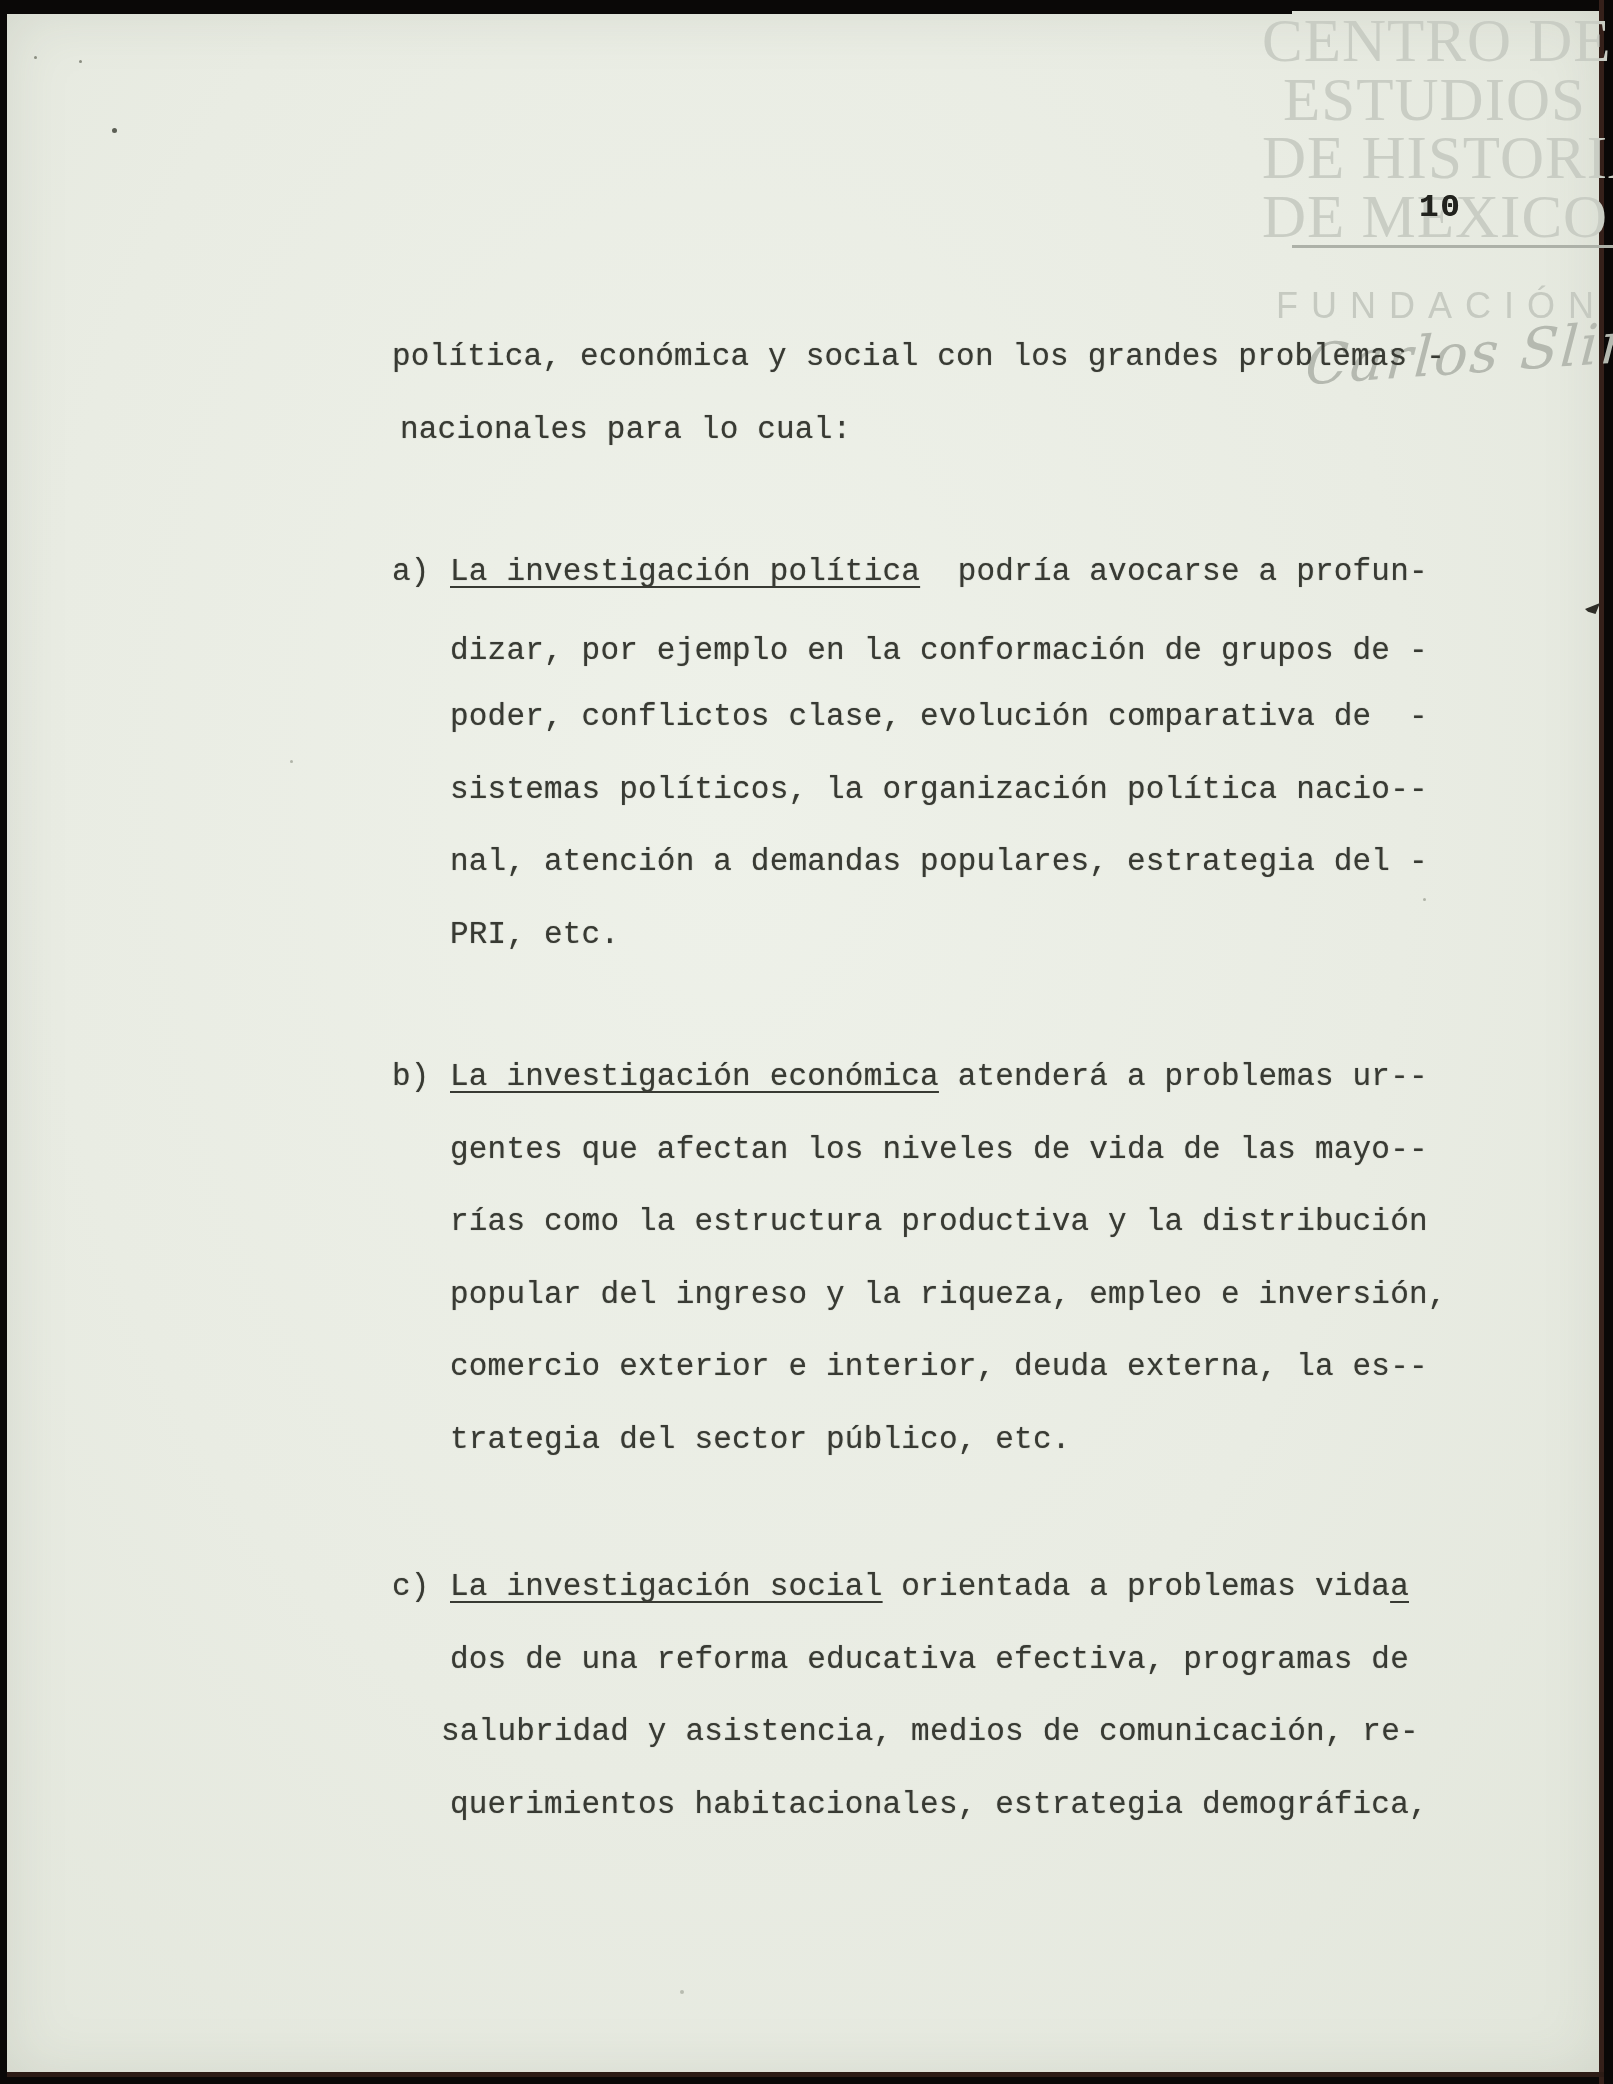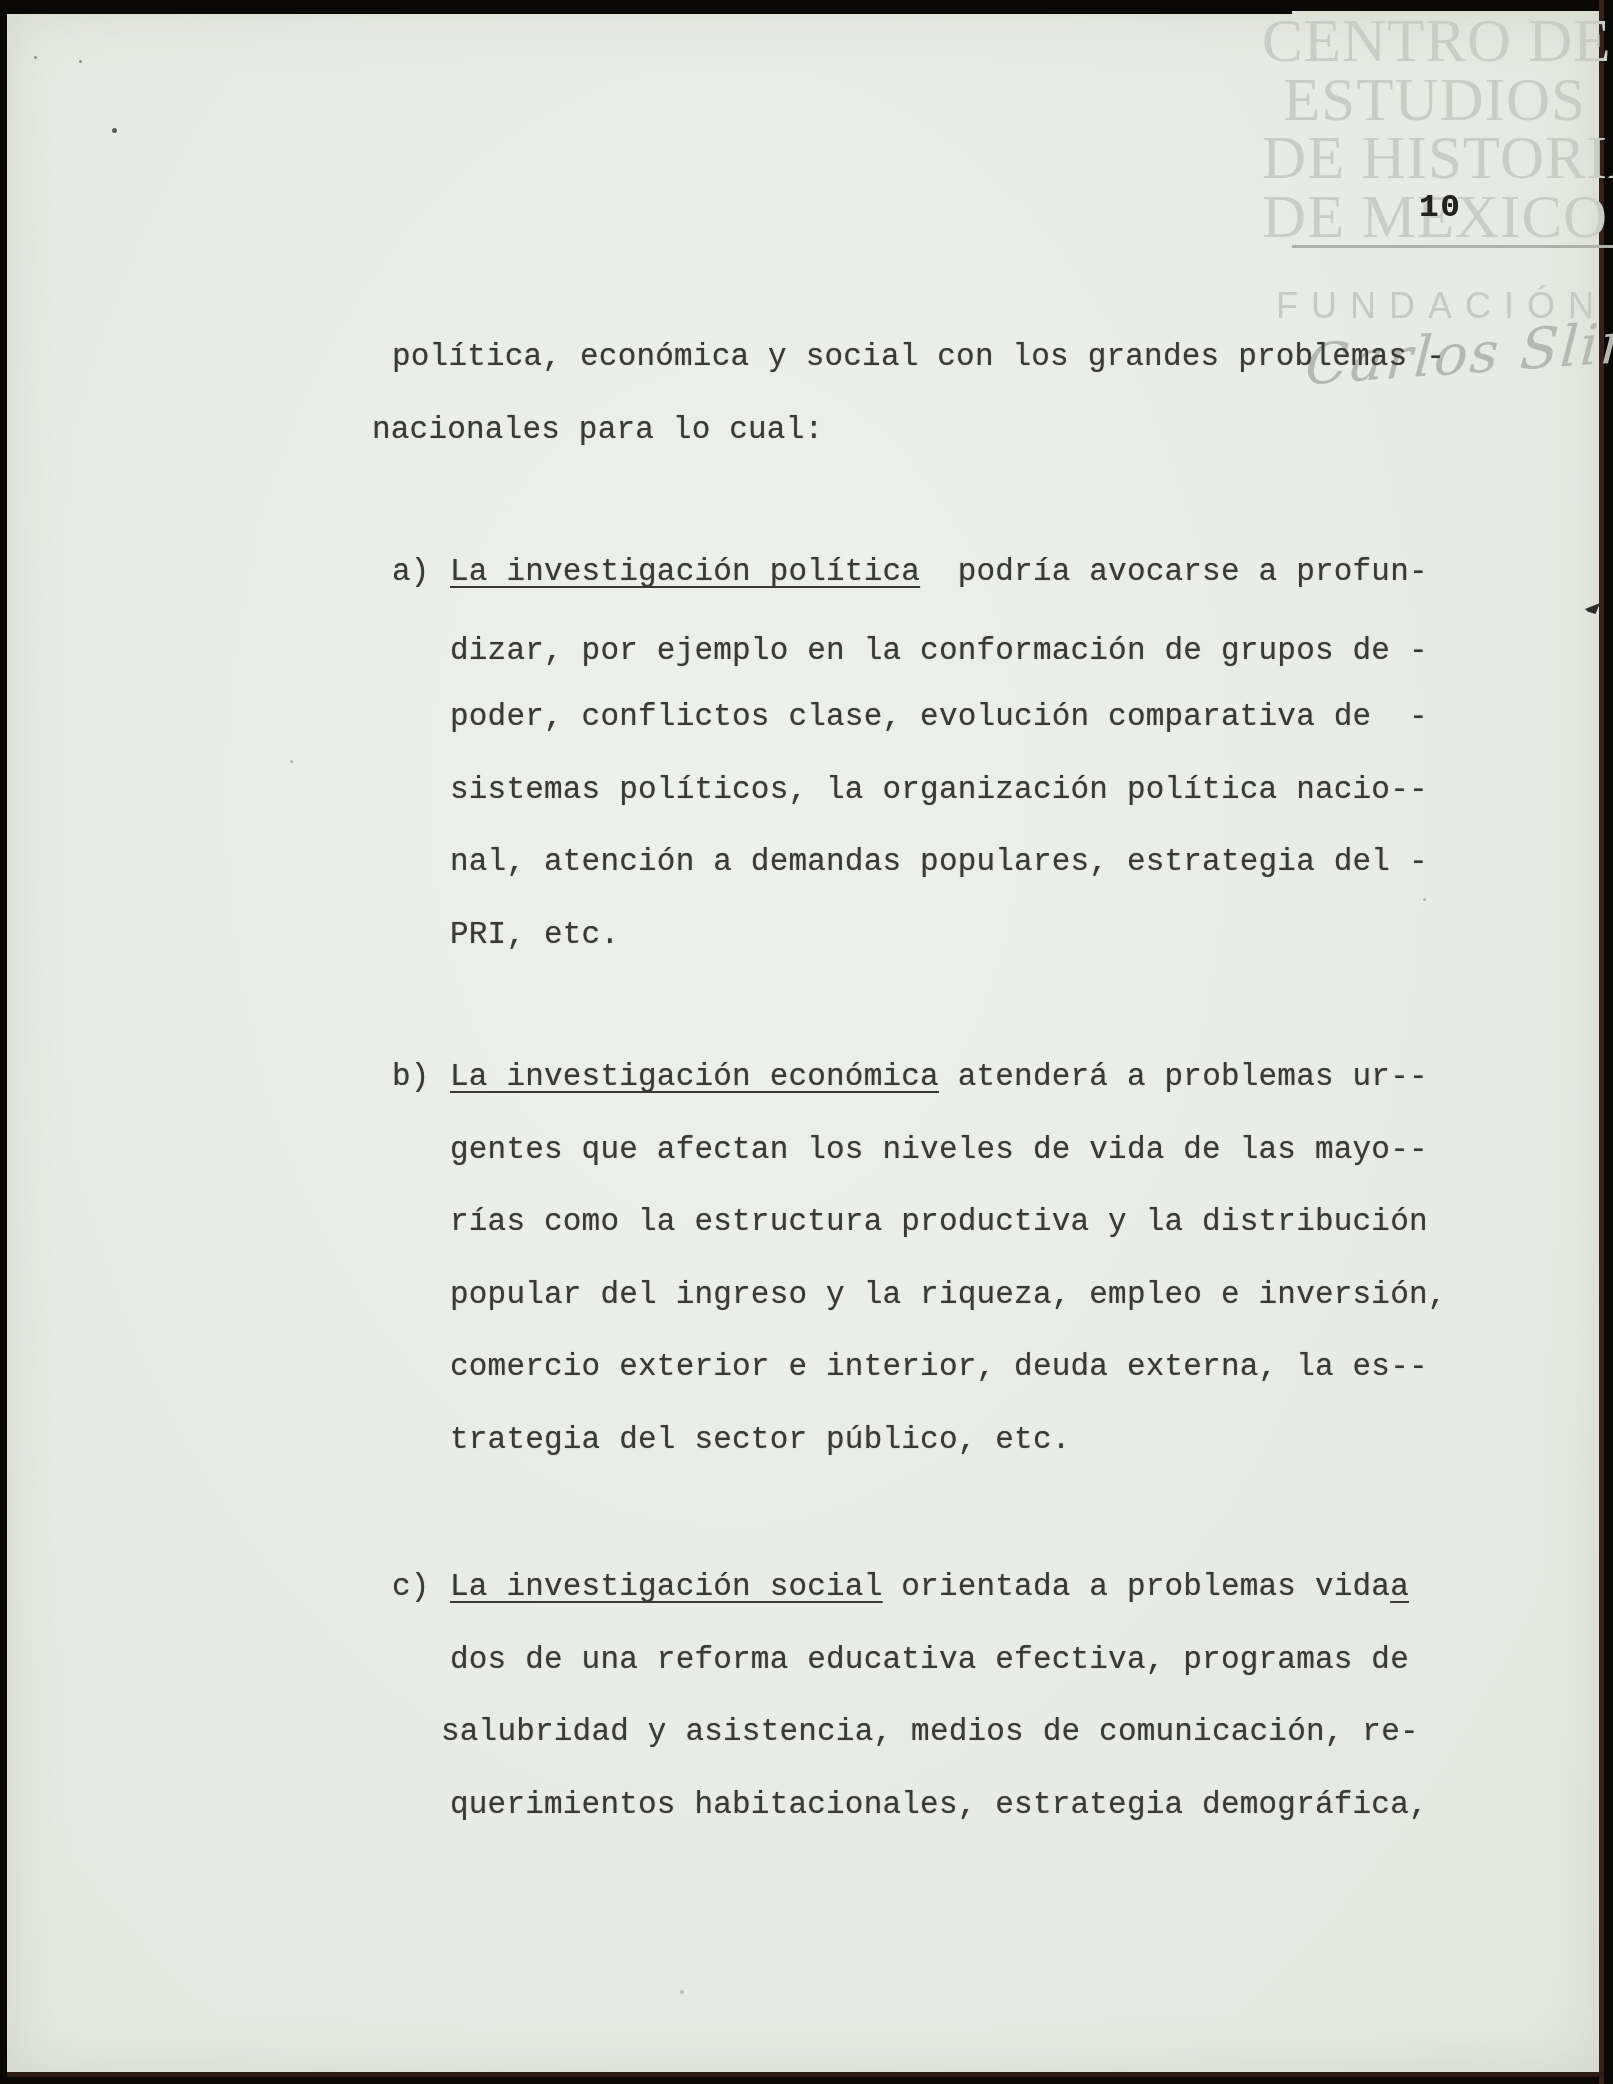--- a/index.html
+++ b/index.html
@@ -51,21 +51,21 @@
     <div class="wm-line">DE HISTORIA</div>
     <div class="wm-line">DE MEXICO</div>
   </div>
   <div class="page-num">10</div>
   <div class="wm-rule"></div>
   <div class="wm-foundation">FUNDACIÓN</div>
   <div class="wm-signature">Carlos Slim</div>
 
   <div id="text-layer">
       <div class="tline" style="top: 338px; left: 392px;">política, económica y social con los grandes problemas -</div>
-      <div class="tline" style="top: 410.6px; left: 372px; text-align: right;">nacionales para lo cual:</div>
+      <div class="tline" style="top: 410.6px; left: 400px; text-align: right;">nacionales para lo cual:</div>
       <div class="tline" style="top: 553px; left: 392px;">a)</div>
       <div class="tline" style="top: 553px; left: 450px;"><span class="u">La investigación política</span><span>  podría avocarse a profun-</span></div>
       <div class="tline" style="top: 625.6px; left: 450px; margin-top: 6px;">dizar, por ejemplo en la conformación de grupos de -</div>
       <div class="tline" style="top: 698.2px; left: 450px;">poder, conflictos clase, evolución comparativa de  -</div>
       <div class="tline" style="top: 770.8px; left: 450px;">sistemas políticos, la organización política nacio--</div>
       <div class="tline" style="top: 843.4px; left: 450px;">nal, atención a demandas populares, estrategia del -</div>
       <div class="tline" style="top: 916px; left: 450px;">PRI, etc.</div>
       <div class="tline" style="top: 1058px; left: 392px;">b)</div>
       <div class="tline" style="top: 1058px; left: 450px;"><span class="u">La investigación económica</span><span> atenderá a problemas ur--</span></div>
       <div class="tline" style="top: 1130.6px; left: 450px;">gentes que afectan los niveles de vida de las mayo--</div>

